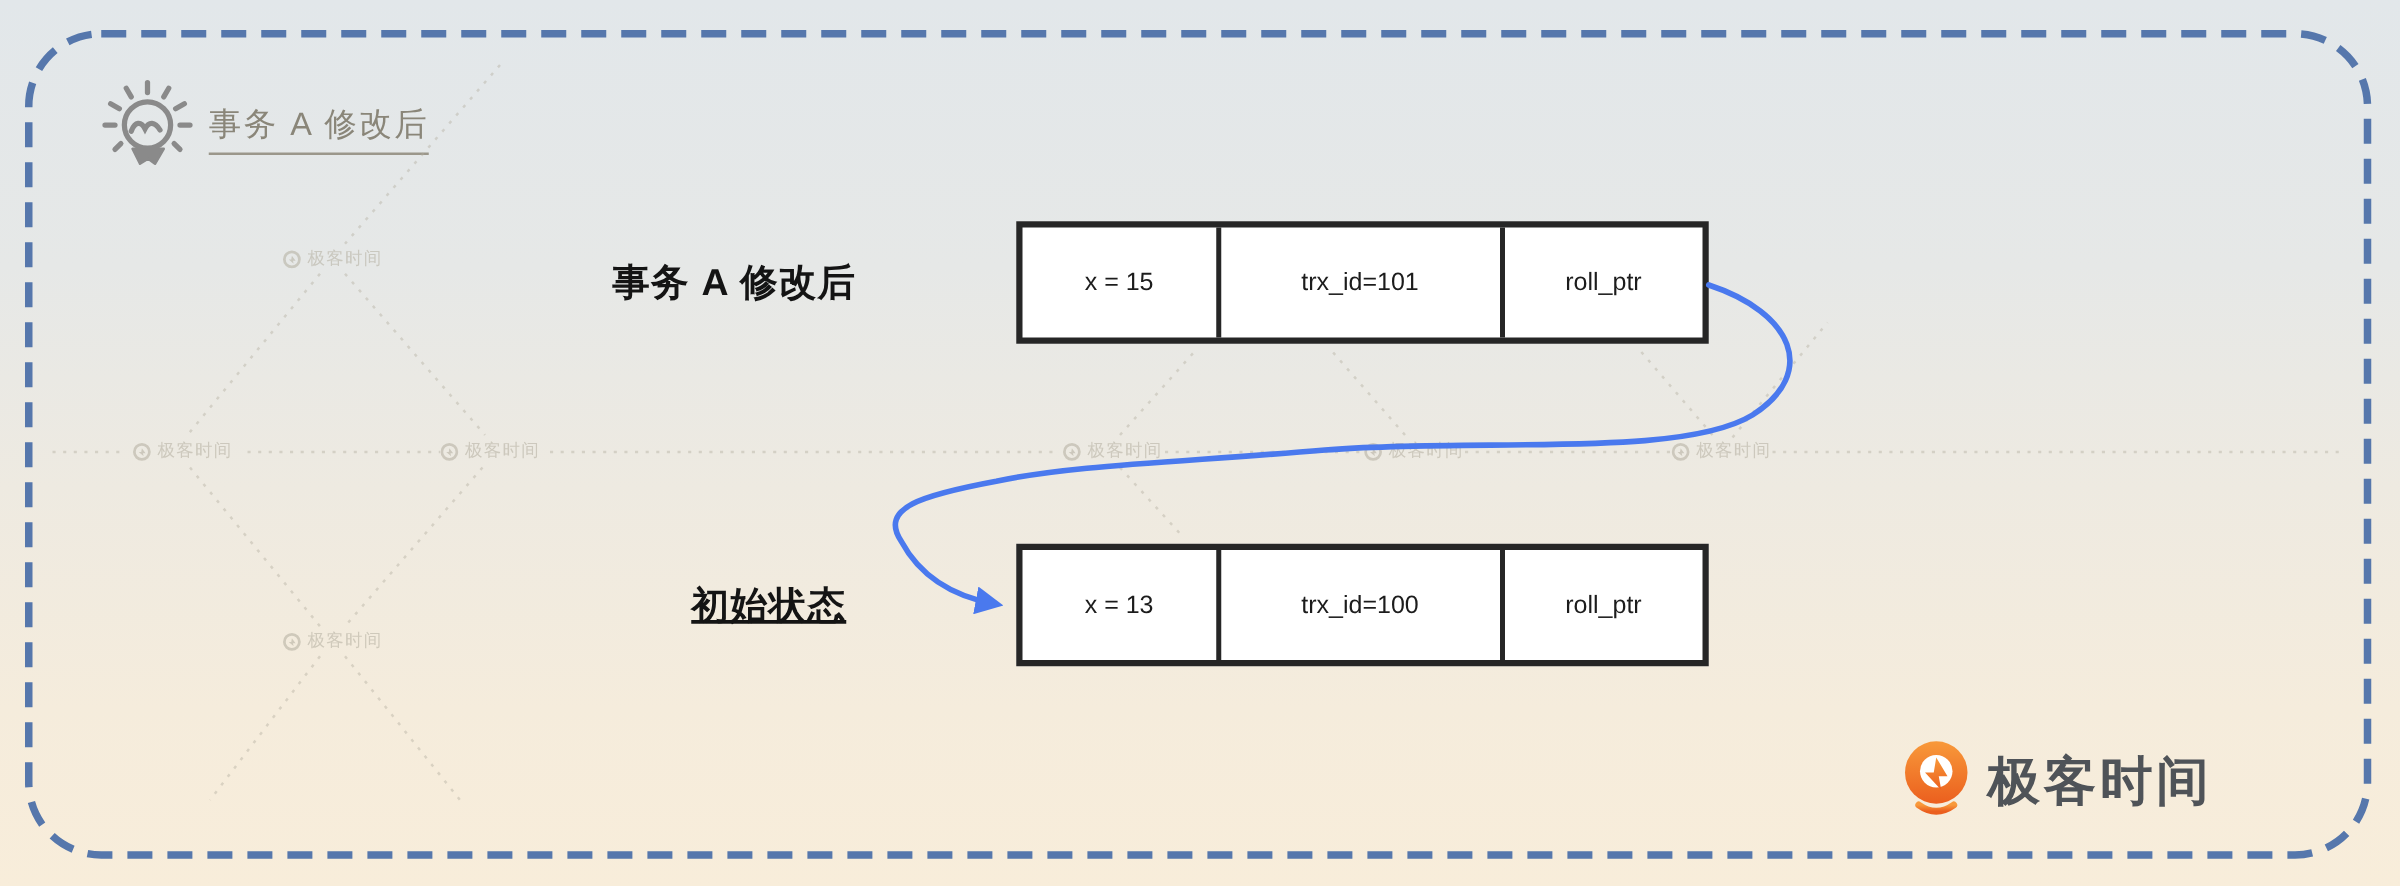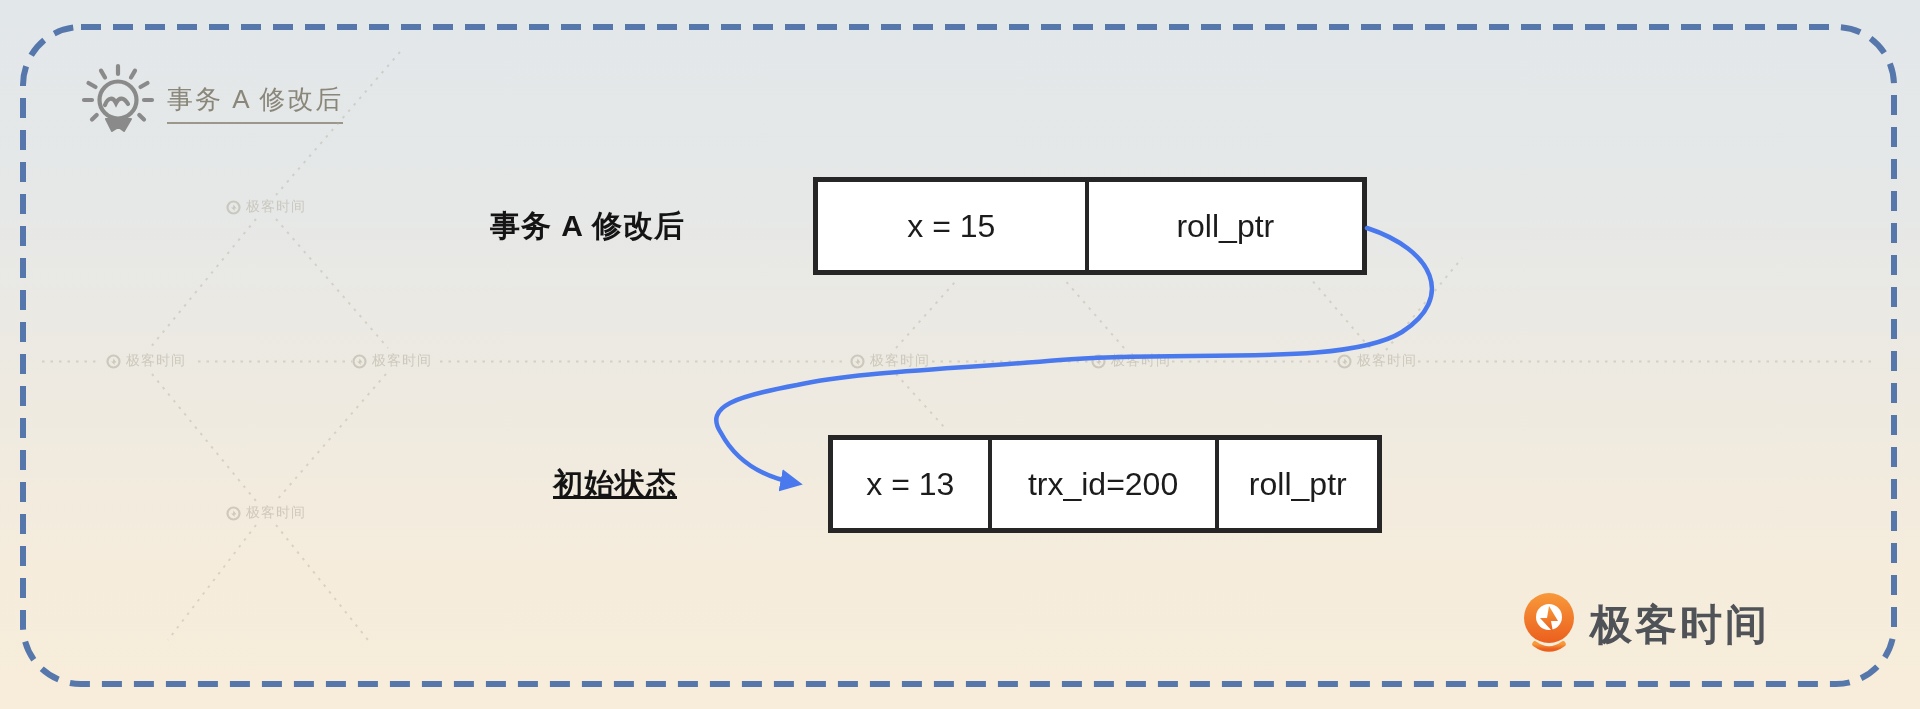--- a/index.html
+++ b/index.html
@@ -14,22 +14,22 @@
   .bulb{position:absolute;left:0;top:0;}
 
   
   .row-label{position:absolute;height:98px;display:flex;align-items:center;justify-content:center;
     font-size:30px;font-weight:700;color:#141414;letter-spacing:1px;}
   .label-1{left:480px;top:177px;width:215px;}
   .label-2{left:545px;top:435px;width:140px;text-decoration:underline;}
   .record{position:absolute;left:813px;width:554px;height:98px;display:flex;
     background:#ffffff;border:5px solid #262626;box-sizing:border-box;}
   .record-1{top:177px;}
-  .record-2{top:435px;margin-left:15px;}
-  .cell{display:flex;align-items:center;justify-content:center;font-size:32px;font-weight:500;
+  .record-2{top:435px;}
+  .cell{display:flex;align-items:center;justify-content:center;font-size:20px;font-weight:500;
     color:#1c1c1c;box-sizing:border-box;}
   .cell + .cell{border-left:4px solid #262626;}
   .c1{flex:158 0 0;}
   .c2{flex:228 0 0;}
   .c3{flex:162 0 0;text-align:right;}
 
   
   .wm{position:absolute;transform:translate(-50%,-50%);display:flex;align-items:center;gap:5px;
     color:#b3ae9f;opacity:.55;font-size:14px;letter-spacing:1px;white-space:nowrap;}
 
@@ -107,27 +107,28 @@
       <line x1="139.3" y1="114.9" x2="144" y2="119.5"></line>
     </g>
     <path d="M 106,119 L 131,119 L 124,131 L 118.5,127 L 112,131 Z" fill="#8a8a8a" stroke="#8a8a8a" stroke-width="2" stroke-linejoin="round"></path>
   </svg>
 
   <div class="title">事务 A 修改后</div>
 
   <div class="row-label label-1">事务 A 修改后</div>
   <div class="record record-1">
     <div class="cell c1">x = 15</div>
+    <div class="cell c2">trx_id=101</div>
     <div class="cell c3">roll_ptr</div>
   </div>
 
   <div class="row-label label-2">初始状态</div>
   <div class="record record-2">
     <div class="cell c1">x = 13</div>
-    <div class="cell c2">trx_id=200</div>
+    <div class="cell c2">trx_id=100</div>
     <div class="cell c3">roll_ptr</div>
   </div>
 
   <div class="logo">
     <svg width="54" height="66" viewBox="0 0 54 66">
       <defs>
         <linearGradient id="og" x1="0" y1="0" x2="0" y2="1">
           <stop offset="0" stop-color="#f8993a"></stop>
           <stop offset="1" stop-color="#eb5f1e"></stop>
         </linearGradient>

